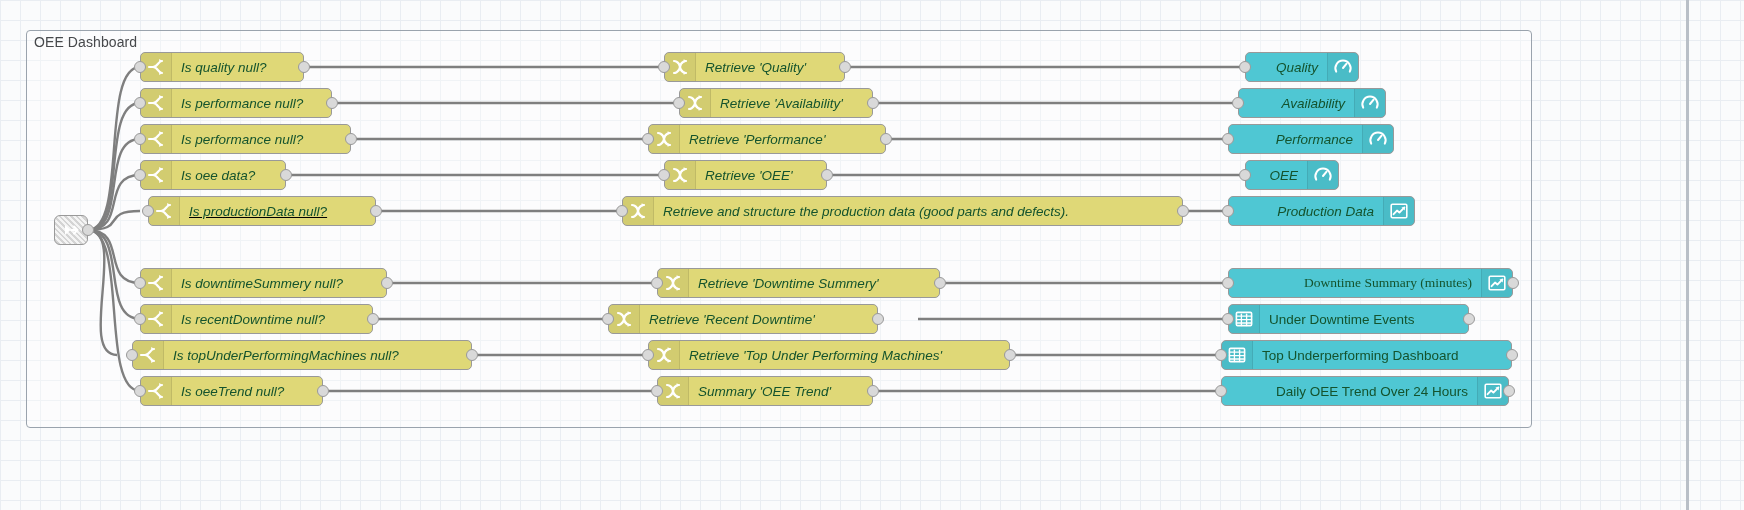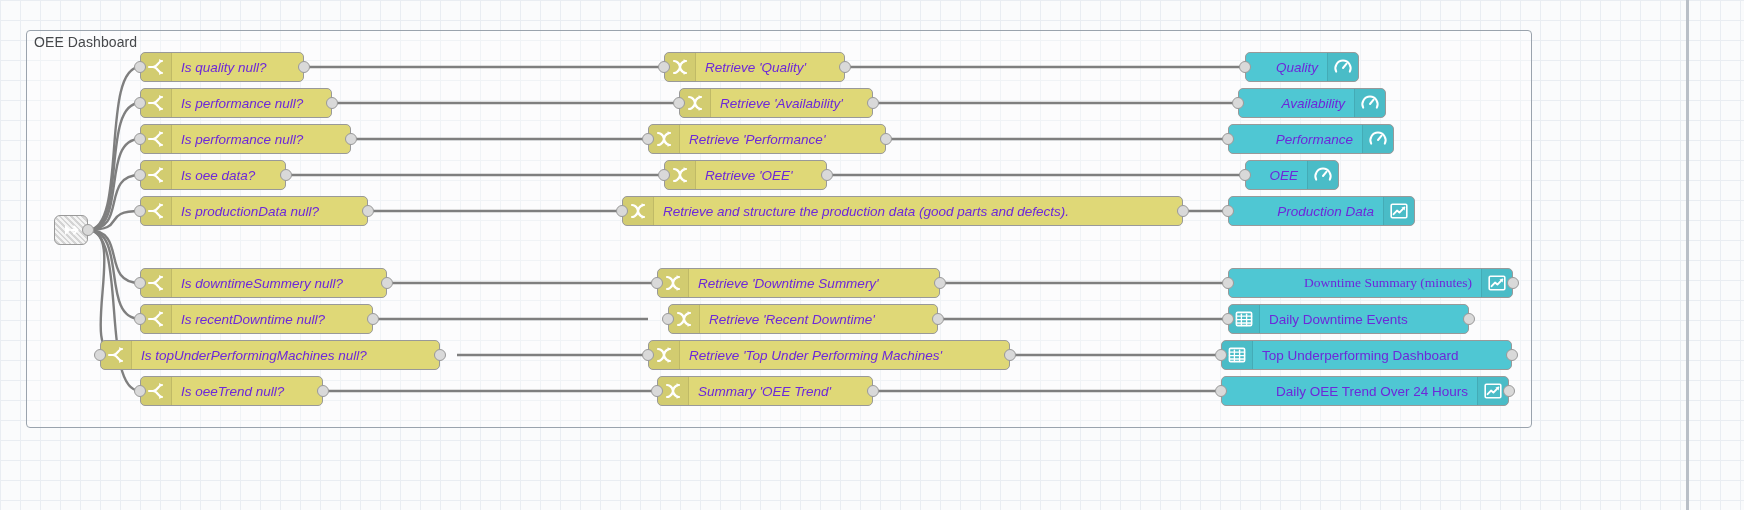--- a/index.html
+++ b/index.html
@@ -61,21 +61,21 @@
     border-radius:4px 0 0 4px;
   }
   .ico.right{
     background:rgba(0,0,0,.055);
     border-left:1px solid rgba(0,0,0,.09);
     border-radius:0 4px 4px 0;
   }
   .lbl{
     flex:1 1 auto;
     padding:0 9px;
-    font-size:13.5px;color:#6d28d9;
+    font-size:13.5px;color:#14532d;
     white-space:nowrap;overflow:hidden;
     display:flex;align-items:center;
   }
   .lbl.italic{font-style:italic;}
   .lbl.right{justify-content:flex-end;}
   .lbl.left{justify-content:flex-start;}
   
   .port{
     position:absolute;width:12px;height:12px;border-radius:50%;
     background:#d9d9d9;border:1px solid #999;
@@ -195,21 +195,21 @@
           <path d="M7 10 C12 10 12 4 16 4" fill="none" stroke="#fff" stroke-width="2.1" stroke-linecap="round" stroke-linejoin="round"></path>
           <path d="M7 10 C12 10 12 16 16 16" fill="none" stroke="#fff" stroke-width="2.1" stroke-linecap="round" stroke-linejoin="round"></path>
           <path d="M13.2 2 L16.6 4 L13.2 6 Z" fill="#fff"></path>
           <path d="M13.2 14 L16.6 16 L13.2 18 Z" fill="#fff"></path>
         </svg>
       </div>
       <div class="lbl italic left">Is oee data?</div>
       <div class="port in"></div>
       <div class="port out"></div>
     </div>
-    <div class="node yellow" style="left: 140px; top: 196px; width: 228px;">
+    <div class="node yellow" style="left: 148px; top: 196px; width: 228px; text-decoration: underline;">
       <div class="ico left">
         <svg width="20" height="20" viewBox="0 0 20 20">
           <path d="M3 10 L7 10" fill="none" stroke="#fff" stroke-width="2.1" stroke-linecap="round" stroke-linejoin="round"></path>
           <path d="M7 10 C12 10 12 4 16 4" fill="none" stroke="#fff" stroke-width="2.1" stroke-linecap="round" stroke-linejoin="round"></path>
           <path d="M7 10 C12 10 12 16 16 16" fill="none" stroke="#fff" stroke-width="2.1" stroke-linecap="round" stroke-linejoin="round"></path>
           <path d="M13.2 2 L16.6 4 L13.2 6 Z" fill="#fff"></path>
           <path d="M13.2 14 L16.6 16 L13.2 18 Z" fill="#fff"></path>
         </svg>
       </div>
       <div class="lbl italic left">Is productionData null?</div>
@@ -237,21 +237,21 @@
           <path d="M7 10 C12 10 12 4 16 4" fill="none" stroke="#fff" stroke-width="2.1" stroke-linecap="round" stroke-linejoin="round"></path>
           <path d="M7 10 C12 10 12 16 16 16" fill="none" stroke="#fff" stroke-width="2.1" stroke-linecap="round" stroke-linejoin="round"></path>
           <path d="M13.2 2 L16.6 4 L13.2 6 Z" fill="#fff"></path>
           <path d="M13.2 14 L16.6 16 L13.2 18 Z" fill="#fff"></path>
         </svg>
       </div>
       <div class="lbl italic left">Is recentDowntime null?</div>
       <div class="port in"></div>
       <div class="port out"></div>
     </div>
-    <div class="node yellow" style="left: 100px; top: 340px; width: 340px;">
+    <div class="node yellow" style="left: 132px; top: 340px; width: 340px;">
       <div class="ico left">
         <svg width="20" height="20" viewBox="0 0 20 20">
           <path d="M3 10 L7 10" fill="none" stroke="#fff" stroke-width="2.1" stroke-linecap="round" stroke-linejoin="round"></path>
           <path d="M7 10 C12 10 12 4 16 4" fill="none" stroke="#fff" stroke-width="2.1" stroke-linecap="round" stroke-linejoin="round"></path>
           <path d="M7 10 C12 10 12 16 16 16" fill="none" stroke="#fff" stroke-width="2.1" stroke-linecap="round" stroke-linejoin="round"></path>
           <path d="M13.2 2 L16.6 4 L13.2 6 Z" fill="#fff"></path>
           <path d="M13.2 14 L16.6 16 L13.2 18 Z" fill="#fff"></path>
         </svg>
       </div>
       <div class="lbl italic left">Is topUnderPerformingMachines null?</div>
@@ -343,21 +343,21 @@
           <path d="M4 4 C4 4 9 4 10 10 C11 16 16 16 16 16" fill="none" stroke="#fff" stroke-width="2.1" stroke-linecap="round" stroke-linejoin="round"></path>
           <path d="M4 16 C4 16 9 16 10 10 C11 4 16 4 16 4" fill="none" stroke="#fff" stroke-width="2.1" stroke-linecap="round" stroke-linejoin="round"></path>
           <path d="M13.6 2.2 L17 4 L13.6 5.8 Z" fill="#fff"></path>
           <path d="M13.6 14.2 L17 16 L13.6 17.8 Z" fill="#fff"></path>
         </svg>
       </div>
       <div class="lbl italic left">Retrieve 'Downtime Summery'</div>
       <div class="port in"></div>
       <div class="port out"></div>
     </div>
-    <div class="node yellow" style="left: 668px; top: 304px; width: 270px;">
+    <div class="node yellow" style="left: 608px; top: 304px; width: 270px;">
       <div class="ico left">
         <svg width="20" height="20" viewBox="0 0 20 20">
           <path d="M4 4 C4 4 9 4 10 10 C11 16 16 16 16 16" fill="none" stroke="#fff" stroke-width="2.1" stroke-linecap="round" stroke-linejoin="round"></path>
           <path d="M4 16 C4 16 9 16 10 10 C11 4 16 4 16 4" fill="none" stroke="#fff" stroke-width="2.1" stroke-linecap="round" stroke-linejoin="round"></path>
           <path d="M13.6 2.2 L17 4 L13.6 5.8 Z" fill="#fff"></path>
           <path d="M13.6 14.2 L17 16 L13.6 17.8 Z" fill="#fff"></path>
         </svg>
       </div>
       <div class="lbl italic left">Retrieve 'Recent Downtime'</div>
       <div class="port in"></div>
@@ -456,21 +456,21 @@
       <div class="ico left">
         <svg width="20" height="20" viewBox="0 0 20 20">
           <rect x="2.4" y="3.4" width="15.2" height="13.2" rx="1.2" fill="none" stroke="#fff" stroke-width="1.6"></rect>
           <path d="M2.4 7.2 L17.6 7.2" fill="none" stroke="#fff" stroke-width="1.3" stroke-linecap="round" stroke-linejoin="round"></path>
           <path d="M2.4 10.6 L17.6 10.6" fill="none" stroke="#fff" stroke-width="1.3" stroke-linecap="round" stroke-linejoin="round"></path>
           <path d="M2.4 14 L17.6 14" fill="none" stroke="#fff" stroke-width="1.3" stroke-linecap="round" stroke-linejoin="round"></path>
           <path d="M7.4 5.2 L7.4 16.6" fill="none" stroke="#fff" stroke-width="1.3" stroke-linecap="round" stroke-linejoin="round"></path>
           <path d="M12.6 5.2 L12.6 16.6" fill="none" stroke="#fff" stroke-width="1.3" stroke-linecap="round" stroke-linejoin="round"></path>
         </svg>
       </div>
-      <div class="lbl left">Daily Downtime Events</div>
+      <div class="lbl left">Under Downtime Events</div>
       <div class="port in"></div>
       <div class="port out"></div>
     </div>
     <div class="node teal" style="left: 1221px; top: 340px; width: 291px;">
       <div class="ico left">
         <svg width="20" height="20" viewBox="0 0 20 20">
           <rect x="2.4" y="3.4" width="15.2" height="13.2" rx="1.2" fill="none" stroke="#fff" stroke-width="1.6"></rect>
           <path d="M2.4 7.2 L17.6 7.2" fill="none" stroke="#fff" stroke-width="1.3" stroke-linecap="round" stroke-linejoin="round"></path>
           <path d="M2.4 10.6 L17.6 10.6" fill="none" stroke="#fff" stroke-width="1.3" stroke-linecap="round" stroke-linejoin="round"></path>
           <path d="M2.4 14 L17.6 14" fill="none" stroke="#fff" stroke-width="1.3" stroke-linecap="round" stroke-linejoin="round"></path>

